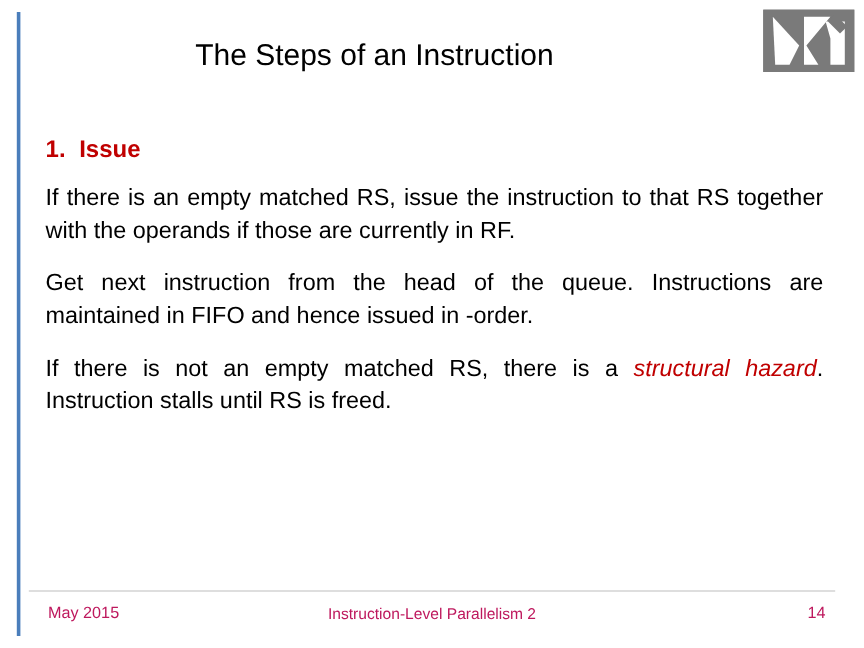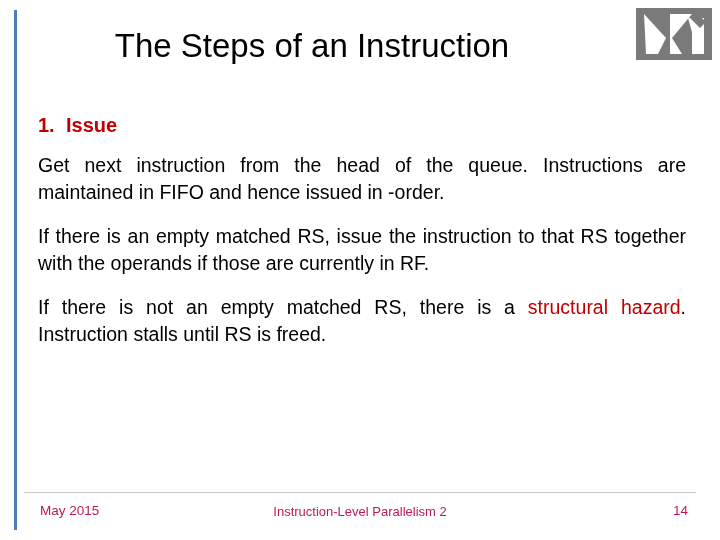--- a/index.html
+++ b/index.html
@@ -46,21 +46,21 @@
   .logo svg {
     display: block;
   }
 
   .title {
     position: absolute;
     left: 0;
     top: 30px;
     width: 624px;
     text-align: center;
-    font-size: 33px;
+    font-size: 25px;
     line-height: 32px;
     color: #000000;
     font-family: "Liberation Sans", sans-serif;
   }
 
   .body-area {
     position: absolute;
     left: 38px;
     top: 112px;
     width: 648px;
@@ -86,20 +86,21 @@
     margin: 0 0 17px 0;
     text-align: justify;
     text-justify: inter-word;
     color: #000000;
   }
   p.para:last-child {
     margin-bottom: 0;
   }
   .hl {
     color: #c00000;
+    font-style: italic;
   }
 
   
   .footer-line {
     position: absolute;
     left: 24px;
     top: 492px;
     width: 672px;
     height: 1px;
     background: #c9c9c9;
@@ -151,23 +152,23 @@
 
   <div class="title">The Steps of an Instruction</div>
 
   <div class="body-area">
 
     <div class="list-item">
       <span class="num">1.</span>
       <span>Issue</span>
     </div>
 
+    <p class="para">If there is an empty matched RS, issue the instruction to that RS together with the operands if those are currently in RF.</p>
+
     <p class="para">Get next instruction from the head of the queue. Instructions are maintained in FIFO and hence issued in -order.</p>
-
-    <p class="para">If there is an empty matched RS, issue the instruction to that RS together with the operands if those are currently in RF.</p>
 
     <p class="para"><span>If there is not an empty matched RS, there is a </span><span class="hl">structural hazard</span><span>. Instruction stalls until RS is freed.</span></p>
 
   </div>
 
   <div class="footer-line"></div>
 
   <div class="footer">
     <span class="f-date">May 2015</span>
     <span class="f-center">Instruction-Level Parallelism 2</span>

